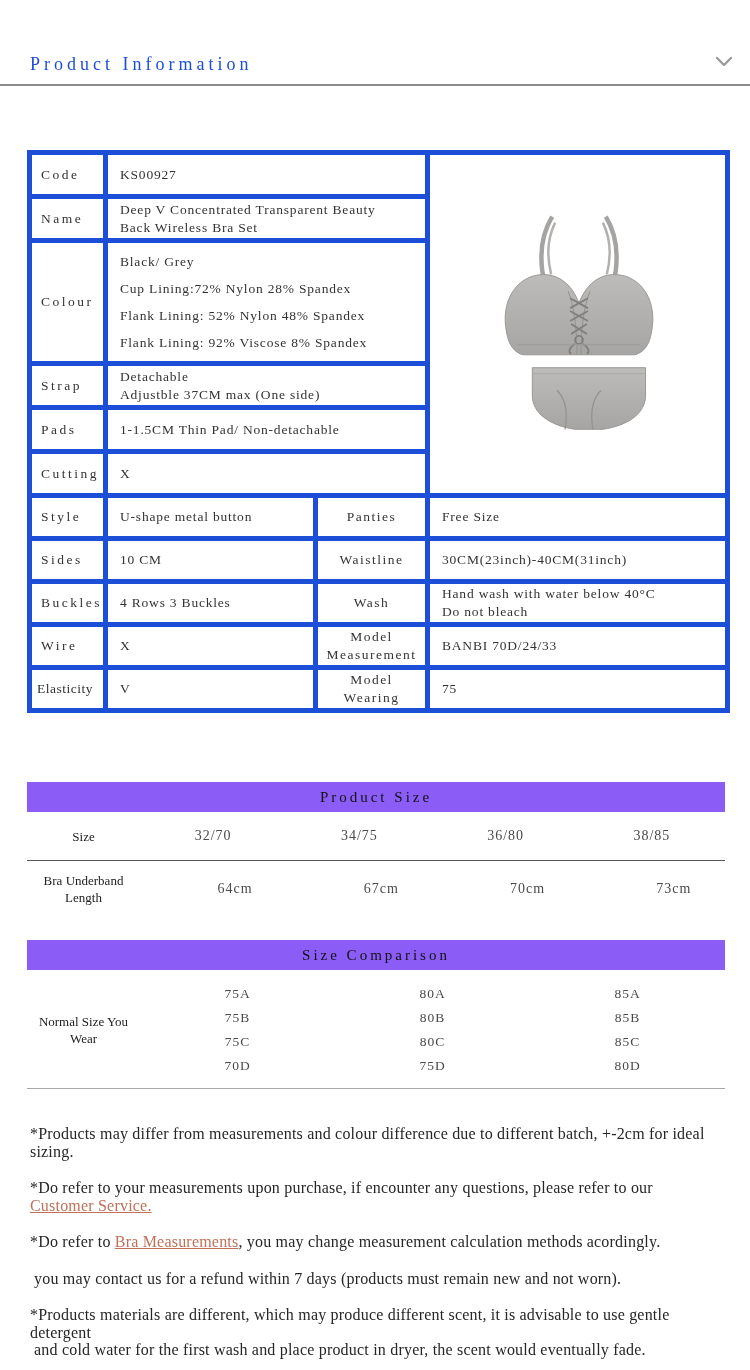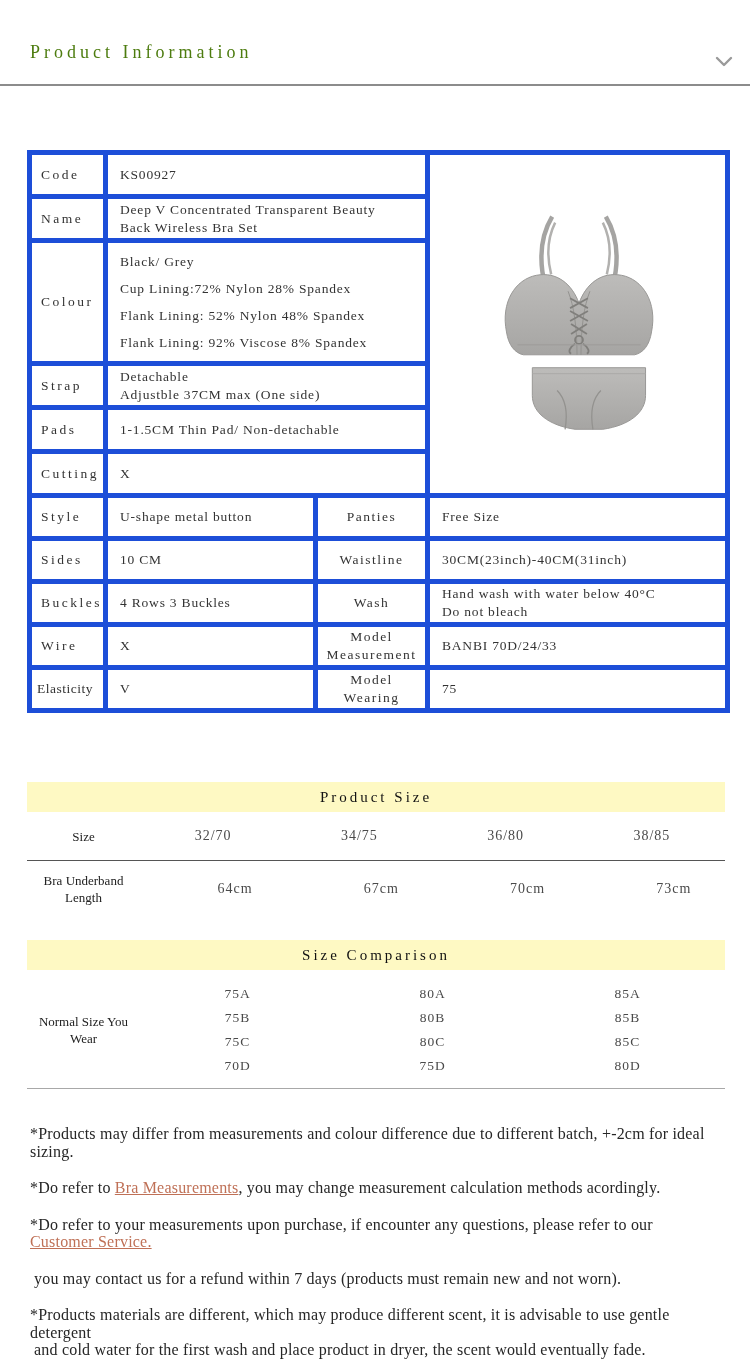--- a/index.html
+++ b/index.html
@@ -7,22 +7,22 @@
     position:relative;
     width:750px;height:1370px;
     background:#ffffff;
     font-family:"Liberation Serif","DejaVu Serif",serif;
     color:#333;
     overflow:hidden;
   }
   
   .hdr{position:relative;height:84px;border-bottom:2px solid #8c8c8c;}
   .hdr-title{
-    position:absolute;left:30px;top:42px;
-    font-size:18px;letter-spacing:4px;color:#4d7c0f;
+    position:absolute;left:30px;top:54px;
+    font-size:18px;letter-spacing:4px;color:#1d4ed8;
   }
   .chev{position:absolute;right:16px;top:55px;width:20px;height:14px;cursor:pointer;}
   
   table.spec{
     border-collapse:collapse;table-layout:fixed;
     width:698px;margin:64px 0 0 27px;
   }
   table.spec td{
     border:5px solid #1d4ed8;vertical-align:middle;
     font-size:13.5px;color:#333;overflow:hidden;
@@ -36,21 +36,21 @@
   td.lbl2{text-align:center;font-size:13px;letter-spacing:1.5px;padding:0 4px;}
   td.lbl2 .wrapbox{max-width:92px;margin:0 auto;line-height:18px;}
   td.val2{padding-left:12px;letter-spacing:0.8px;}
   .line2{line-height:18px;}
   .colour-line{line-height:19px;margin:8px 0;}
   td.imgcell{padding:0;}
   .photo{width:298px;height:296px;display:flex;align-items:center;justify-content:center;}
   
   .section{margin-left:27px;width:698px;}
   .bar{
-    height:30px;line-height:30px;background:#fef9c3;
+    height:30px;line-height:30px;background:#8b5cf6;
     text-align:center;font-size:15px;letter-spacing:3px;color:#111;
   }
   .bar-ps{margin-top:69px;}
   .bar-sc{margin-top:23px;}
   
   .srow{display:flex;align-items:center;}
   .rlabel{width:113px;text-align:center;font-size:13px;color:#222;line-height:17px;}
   .rval{flex:1;text-align:center;font-size:14px;color:#4a4a4a;letter-spacing:1px;}
   .row-size{height:48px;border-bottom:1px solid #555;}
   .row-underband{height:56px;gap:44px;}
@@ -240,22 +240,22 @@
         <div>85A</div>
         <div>85B</div>
         <div>85C</div>
         <div>80D</div>
       </div>
     </div>
   </div>
 
   <div class="notes">
     <p><span>*Products may differ from measurements and colour difference due to different batch, +-2cm for ideal sizing.</span></p>
+    <p><span>*Do refer to your measurements upon purchase, if encounter any questions, please refer to our </span><a class="link" href="#">Customer Service.</a></p>
     <p><span>*Do refer to </span><a class="link" href="#">Bra Measurements</a><span>, you may change measurement calculation methods acordingly.</span></p>
-    <p><span>*Do refer to your measurements upon purchase, if encounter any questions, please refer to our </span><a class="link" href="#">Customer Service.</a></p>
     <p>
       <span style="display:block" class="cont">you may contact us for a refund within 7 days (products must remain new and not worn).</span>
     </p>
     <p>
       <span style="display:block">*Products materials are different, which may produce different scent, it is advisable to use gentle detergent</span>
       <span style="display:block" class="cont">and cold water for the first wash and place product in dryer, the scent would eventually fade.</span>
     </p>
   </div>
 
 </div>

